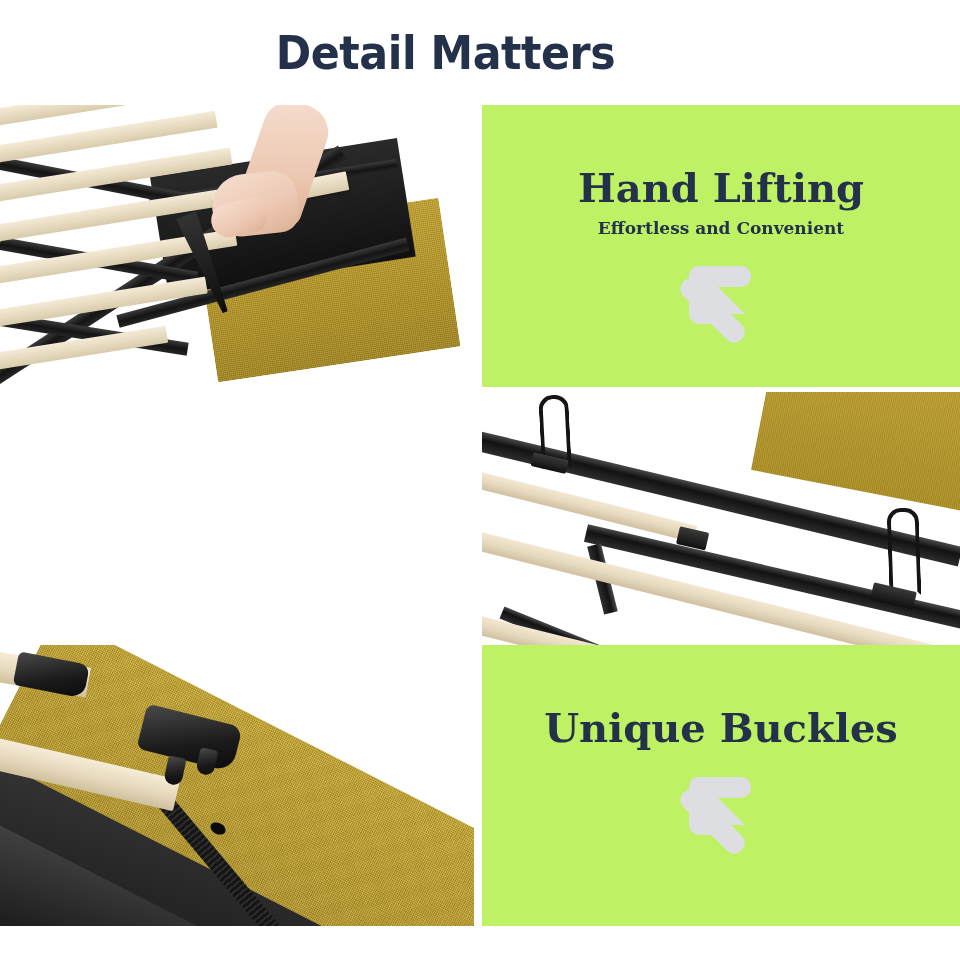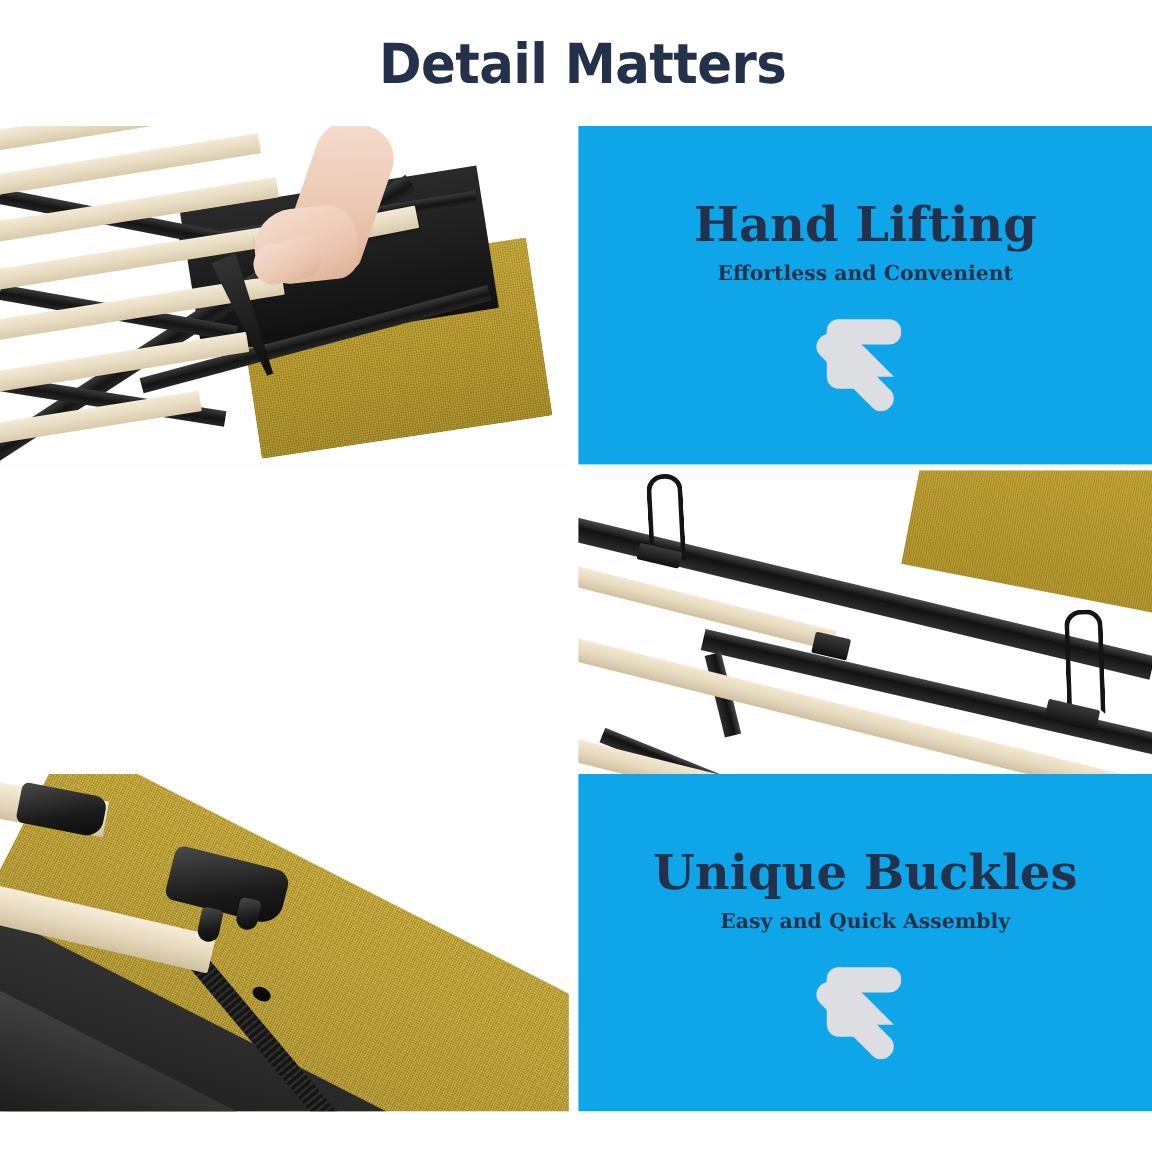--- a/index.html
+++ b/index.html
@@ -24,21 +24,20 @@
   .header {
     position: absolute;
     left: 0;
     top: 0;
     width: 892px;
     height: 105px;
     display: flex;
     align-items: center;
     justify-content: center;
     background: #ffffff;
-    padding-left: 40px;
   }
   .header-title {
     font-family: "DejaVu Sans", sans-serif;
     font-weight: bold;
     font-size: 46px;
     letter-spacing: -0.5px;
     color: #24314b;
     line-height: 1;
     transform: scaleX(0.93);
   }
@@ -61,21 +60,21 @@
   .row-1 { top: 0px;   height: 282px; }
   .row-2 { top: 287px; height: 282px; }
   .row-3 { top: 540px; height: 281px; }
 
   
   .textpanel {
     display: flex;
     flex-direction: column;
     align-items: flex-start;
     justify-content: flex-start;
-    background: #0ea5e9;
+    background: #bef264;
   }
   .tp-inner {
     width: 100%;
     text-align: center;
     padding-top: 62px;
     box-sizing: border-box;
   }
   .tp-title {
     font-family: "DejaVu Serif", "Liberation Serif", serif;
     font-weight: bold;
@@ -314,21 +313,20 @@
         <div class="s3-slat" style="left:-34px; top:86px; width:216px; height:32px; transform:rotate(13deg); border-radius:2px;"></div>
         <div class="s3-cap" style="left:142px; top:58px; width:98px; height:46px; border-radius:8px 12px 18px 8px; transform:rotate(14deg);"></div>
         <div class="s3-cap" style="left:166px; top:110px; width:18px; height:28px; border-radius:4px 4px 9px 9px; transform:rotate(12deg);"></div>
         <div class="s3-cap" style="left:198px; top:102px; width:18px; height:26px; border-radius:4px 4px 9px 9px; transform:rotate(12deg);"></div>
       </div>
     </div>
 
     <div class="cell col-r row-3 textpanel">
       <div class="tp-inner">
         <div class="tp-title">Unique Buckles</div>
-        <div class="tp-sub">Easy and Quick Assembly</div>
         <div class="tp-arrow">
           <svg width="96" height="86" viewBox="0 0 96 86">
             <g fill="#dcdee1">
               <path d="M72 56 L34 18 L30 30 L20 20 L20 56 Q20 66 30 66 L66 66 L56 56 Z"></path>
               <rect x="16" y="8" width="62" height="21" rx="10"></rect>
               <rect x="16" y="8" width="21" height="58" rx="10"></rect>
               <rect x="18" y="16" width="82" height="21" rx="10" transform="rotate(45 18 16)"></rect>
             </g>
           </svg>
         </div>

